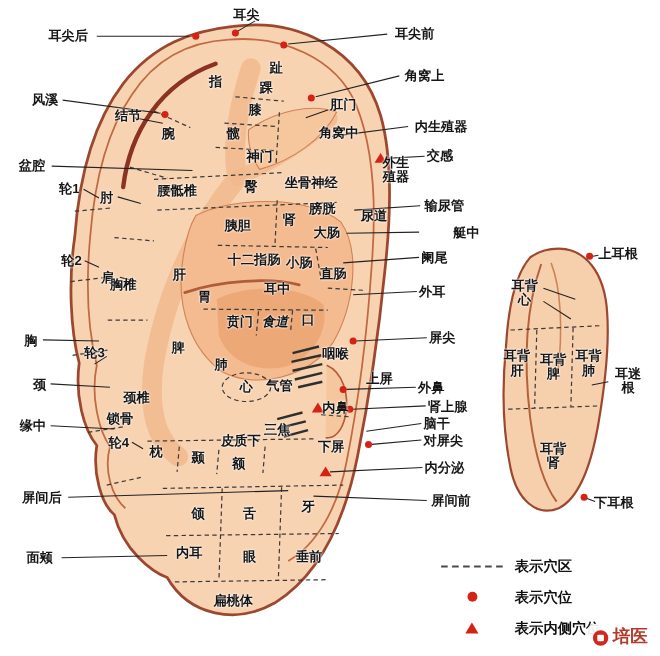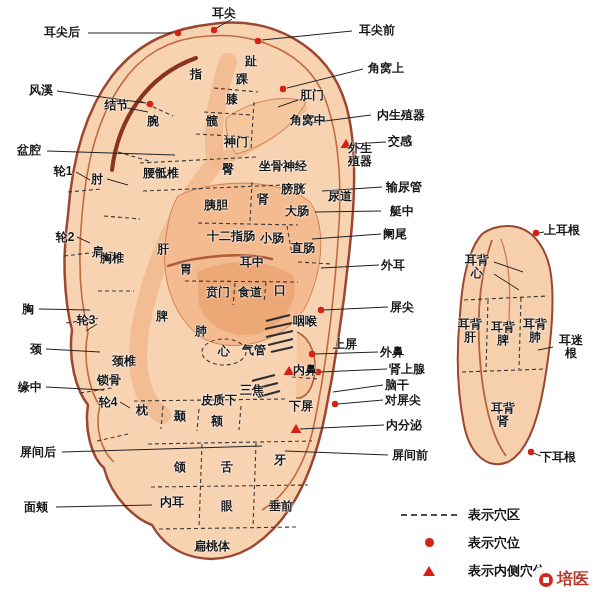--- a/index.html
+++ b/index.html
@@ -182,21 +182,21 @@
       <div class="lbl" style="left: 108px; top: 403px;">轮4</div>
       <div class="lbl" style="left: 38px; top: 453px;">屏间后</div>
       <div class="lbl" style="left: 36px; top: 508px;">面颊</div>
       <div class="lbl" style="left: 386px; top: 69px;">角窝上</div>
       <div class="lbl" style="left: 312px; top: 96px;">肛门</div>
       <div class="lbl" style="left: 401px; top: 116px;">内生殖器</div>
       <div class="lbl" style="left: 400px; top: 142px;">交感</div>
       <div class="lbl" style="left: 360px; top: 155px;">外生
 殖器</div>
       <div class="lbl" style="left: 404px; top: 188px;">输尿管</div>
-      <div class="lbl" style="left: 392px; top: 212px; padding-left: 20px;">艇中</div>
+      <div class="lbl" style="left: 414px; top: 212px; padding-left: 20px;">艇中</div>
       <div class="lbl" style="left: 395px; top: 235px;">阑尾</div>
       <div class="lbl" style="left: 393px; top: 266px;">外耳</div>
       <div class="lbl" style="left: 402px; top: 308px;">屏尖</div>
       <div class="lbl" style="left: 392px; top: 353px;">外鼻</div>
       <div class="lbl" style="left: 407px; top: 370px;">肾上腺</div>
       <div class="lbl" style="left: 397px; top: 386px;">脑干</div>
       <div class="lbl" style="left: 403px; top: 401px;">对屏尖</div>
       <div class="lbl" style="left: 404px; top: 426px;">内分泌</div>
       <div class="lbl" style="left: 410px; top: 456px;">屏间前</div>
       <div class="lbl" style="left: 196px; top: 75px;">指</div>
@@ -216,21 +216,21 @@
       <div class="lbl" style="left: 297px; top: 212px;">大肠</div>
       <div class="lbl" style="left: 340px; top: 197px;">尿道</div>
       <div class="lbl" style="left: 231px; top: 237px;">十二指肠</div>
       <div class="lbl" style="left: 272px; top: 239px;">小肠</div>
       <div class="lbl" style="left: 303px; top: 249px;">直肠</div>
       <div class="lbl" style="left: 163px; top: 250px;">肝</div>
       <div class="lbl" style="left: 112px; top: 259px;">胸椎</div>
       <div class="lbl" style="left: 186px; top: 270px;">胃</div>
       <div class="lbl" style="left: 252px; top: 263px;">耳中</div>
       <div class="lbl" style="left: 218px; top: 293px;">贲门</div>
-      <div class="lbl" style="left: 250px; top: 293px;">食道</div>
+      <div class="lbl" style="left: 250px; top: 293px; font-style: italic;">食道</div>
       <div class="lbl" style="left: 280px; top: 291px;">口</div>
       <div class="lbl" style="left: 162px; top: 317px;">脾</div>
       <div class="lbl" style="left: 201px; top: 332px;">肺</div>
       <div class="lbl" style="left: 224px; top: 352px;">心</div>
       <div class="lbl" style="left: 254px; top: 351px;">气管</div>
       <div class="lbl" style="left: 305px; top: 322px;">咽喉</div>
       <div class="lbl" style="left: 305px; top: 345px; margin-left: 40px;">上屏</div>
       <div class="lbl" style="left: 305px; top: 371px;">内鼻</div>
       <div class="lbl" style="left: 124px; top: 362px;">颈椎</div>
       <div class="lbl" style="left: 109px; top: 381px;">锁骨</div>

